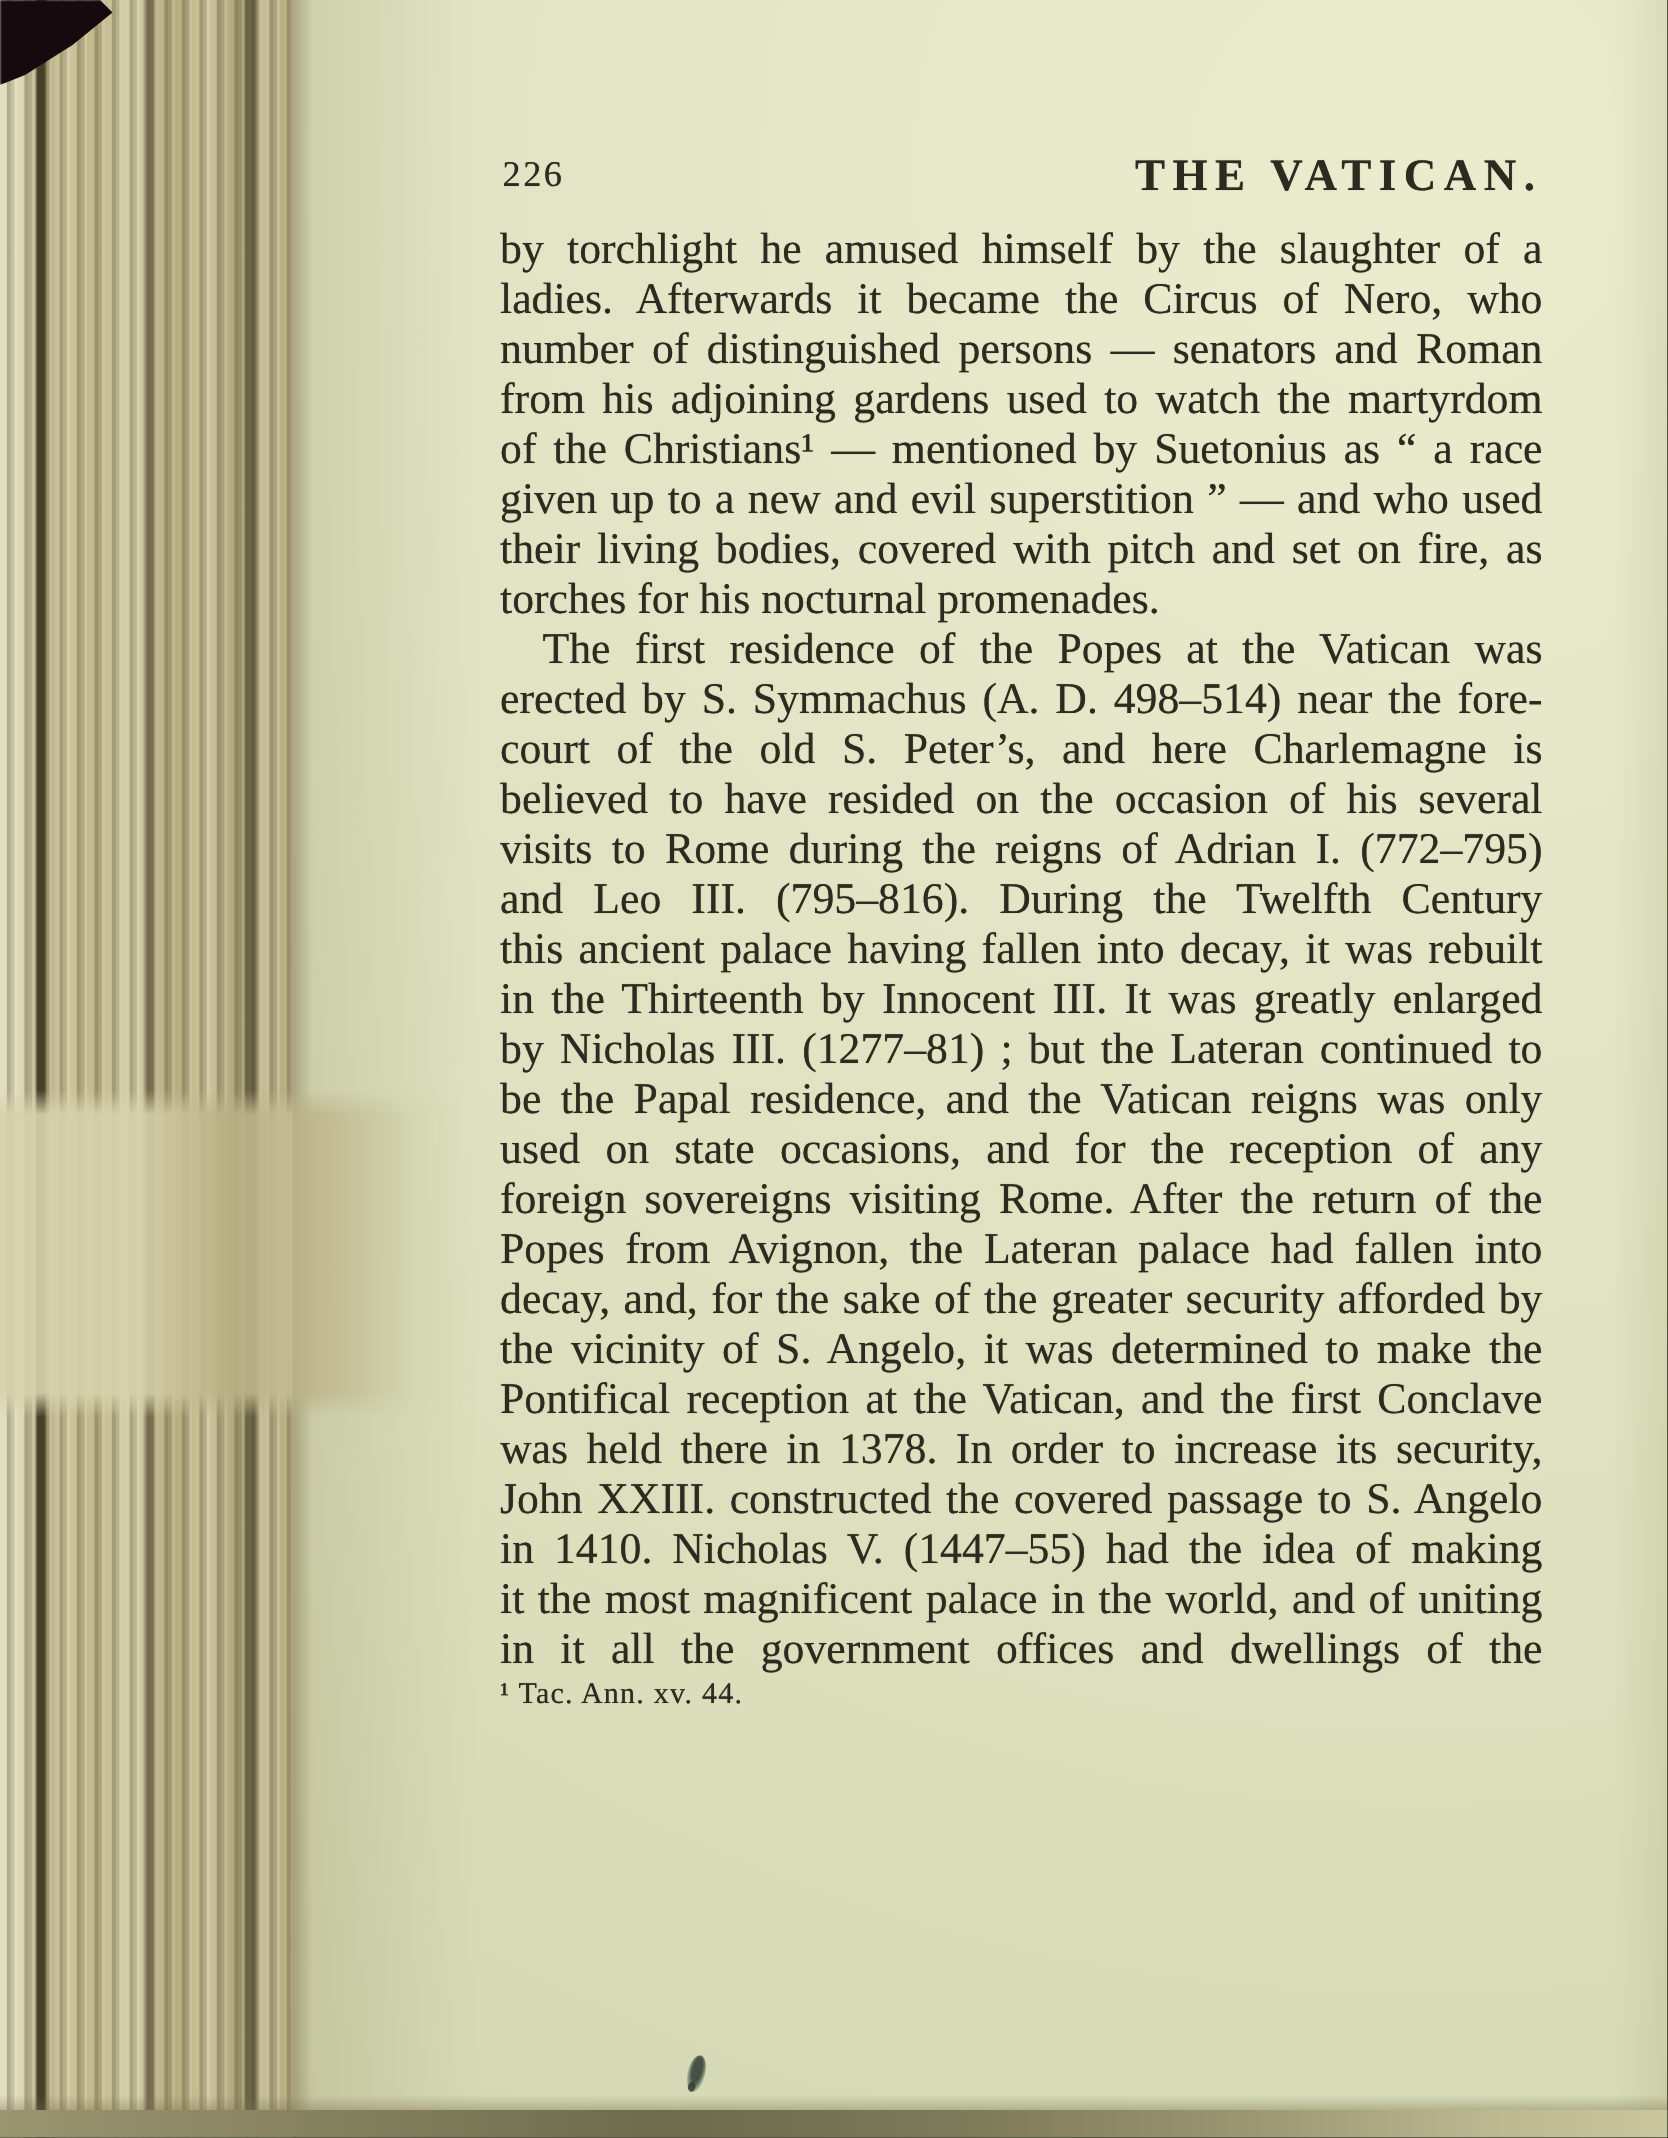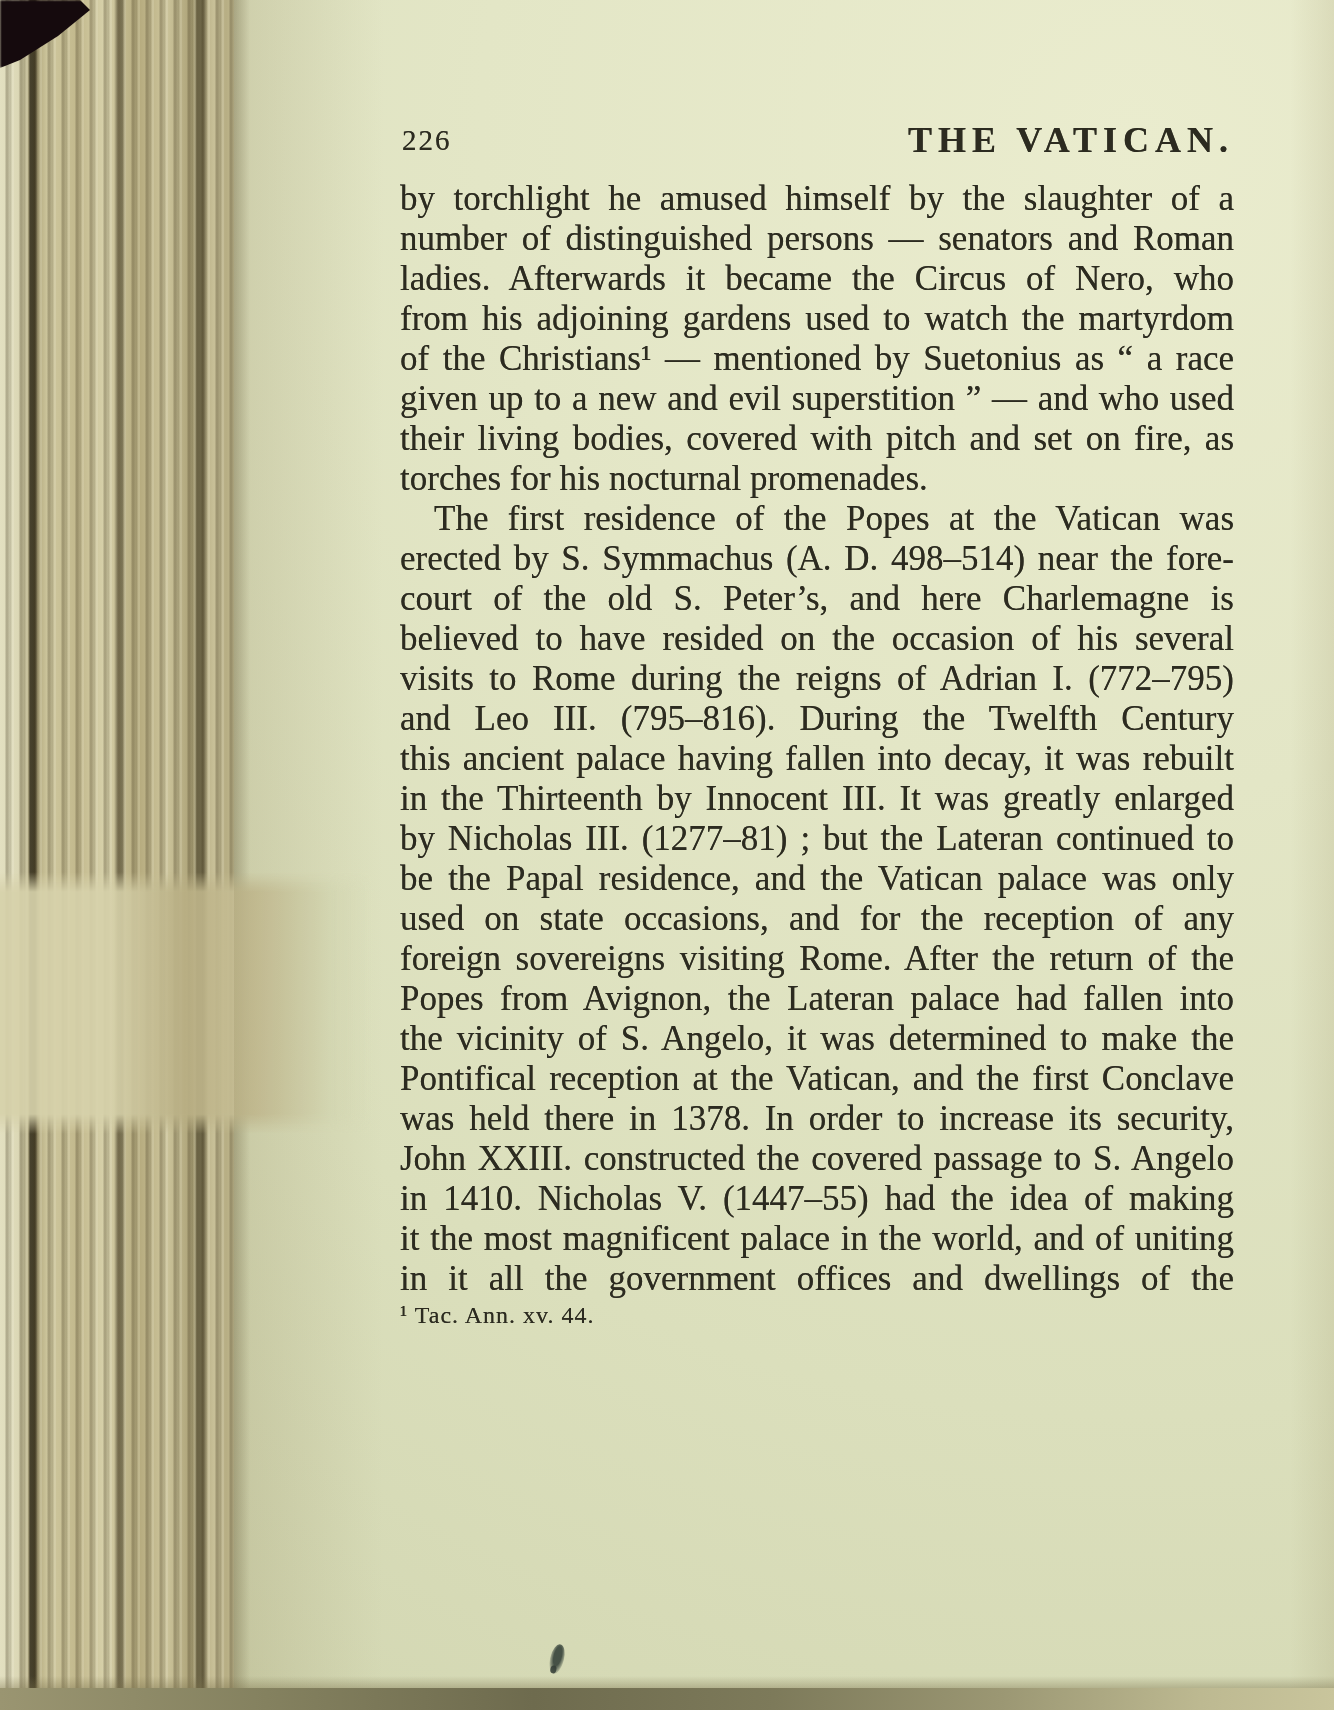--- a/index.html
+++ b/index.html
@@ -112,42 +112,43 @@
   <div class="right-shade"></div>
 
   <div class="text-block">
     <div class="header-row">
       <span class="page-number">226</span>
       <div class="running-title">THE VATICAN.</div>
     </div>
     <div class="body-text" id="body-text">
         <div>
           <div class="line">by torchlight he amused himself by the slaughter of a</div>
+          <div class="line">ladies. Afterwards it became the Circus of Nero, who</div>
           <div class="line">number of distinguished persons — senators and Roman</div>
-          <div class="line">ladies. Afterwards it became the Circus of Nero, who</div>
           <div class="line">from his adjoining gardens used to watch the martyrdom</div>
           <div class="line">of the Christians¹ — mentioned by Suetonius as “ a race</div>
           <div class="line">given up to a new and evil superstition ” — and who used</div>
           <div class="line">their living bodies, covered with pitch and set on fire, as</div>
           <div class="line short">torches for his nocturnal promenades.</div>
         </div>
         <div>
           <div class="line indent">The first residence of the Popes at the Vatican was</div>
           <div class="line">erected by S. Symmachus (A. D. 498–514) near the fore-</div>
           <div class="line">court of the old S. Peter’s, and here Charlemagne is</div>
           <div class="line">believed to have resided on the occasion of his several</div>
           <div class="line">visits to Rome during the reigns of Adrian I. (772–795)</div>
           <div class="line">and Leo III. (795–816). During the Twelfth Century</div>
           <div class="line">this ancient palace having fallen into decay, it was rebuilt</div>
           <div class="line">in the Thirteenth by Innocent III. It was greatly enlarged</div>
           <div class="line">by Nicholas III. (1277–81) ; but the Lateran continued to</div>
-          <div class="line">be the Papal residence, and the Vatican palace was only</div>
+          <div class="line">be the Papal residence, and the Vatican reigns was only</div>
           <div class="line">used on state occasions, and for the reception of any</div>
           <div class="line">foreign sovereigns visiting Rome. After the return of the</div>
           <div class="line">Popes from Avignon, the Lateran palace had fallen into</div>
+          <div class="line">decay, and, for the sake of the greater security afforded by</div>
           <div class="line">the vicinity of S. Angelo, it was determined to make the</div>
           <div class="line">Pontifical reception at the Vatican, and the first Conclave</div>
           <div class="line">was held there in 1378. In order to increase its security,</div>
           <div class="line">John XXIII. constructed the covered passage to S. Angelo</div>
           <div class="line">in 1410. Nicholas V. (1447–55) had the idea of making</div>
           <div class="line">it the most magnificent palace in the world, and of uniting</div>
           <div class="line">in it all the government offices and dwellings of the</div>
         </div>
       </div>
     <div class="footnote">¹ Tac. Ann. xv. 44.</div>

